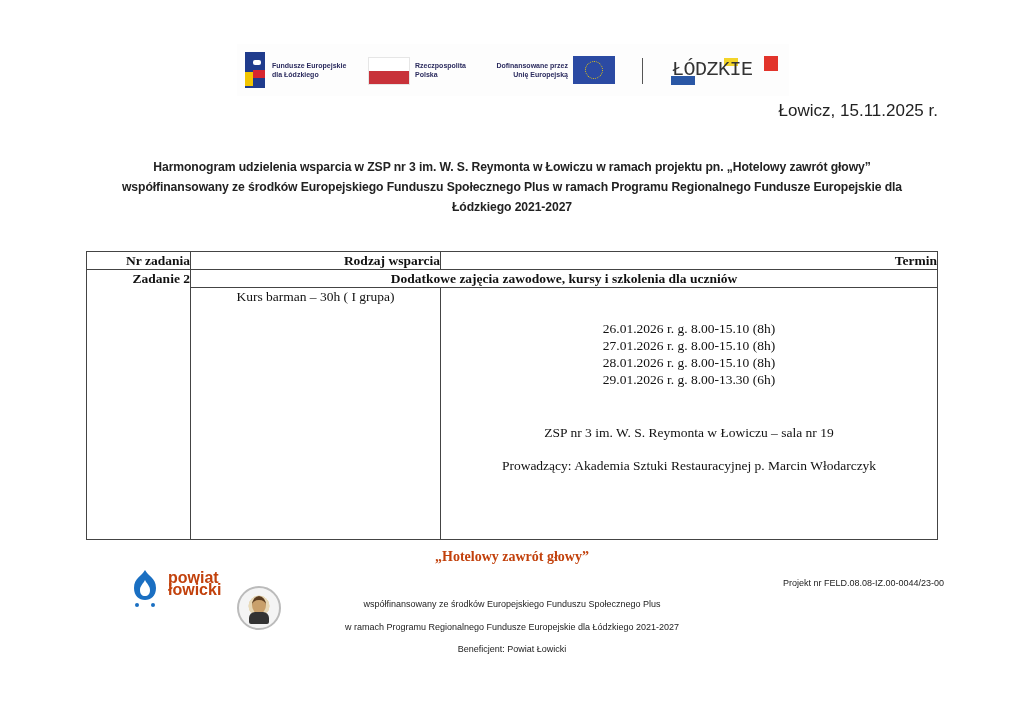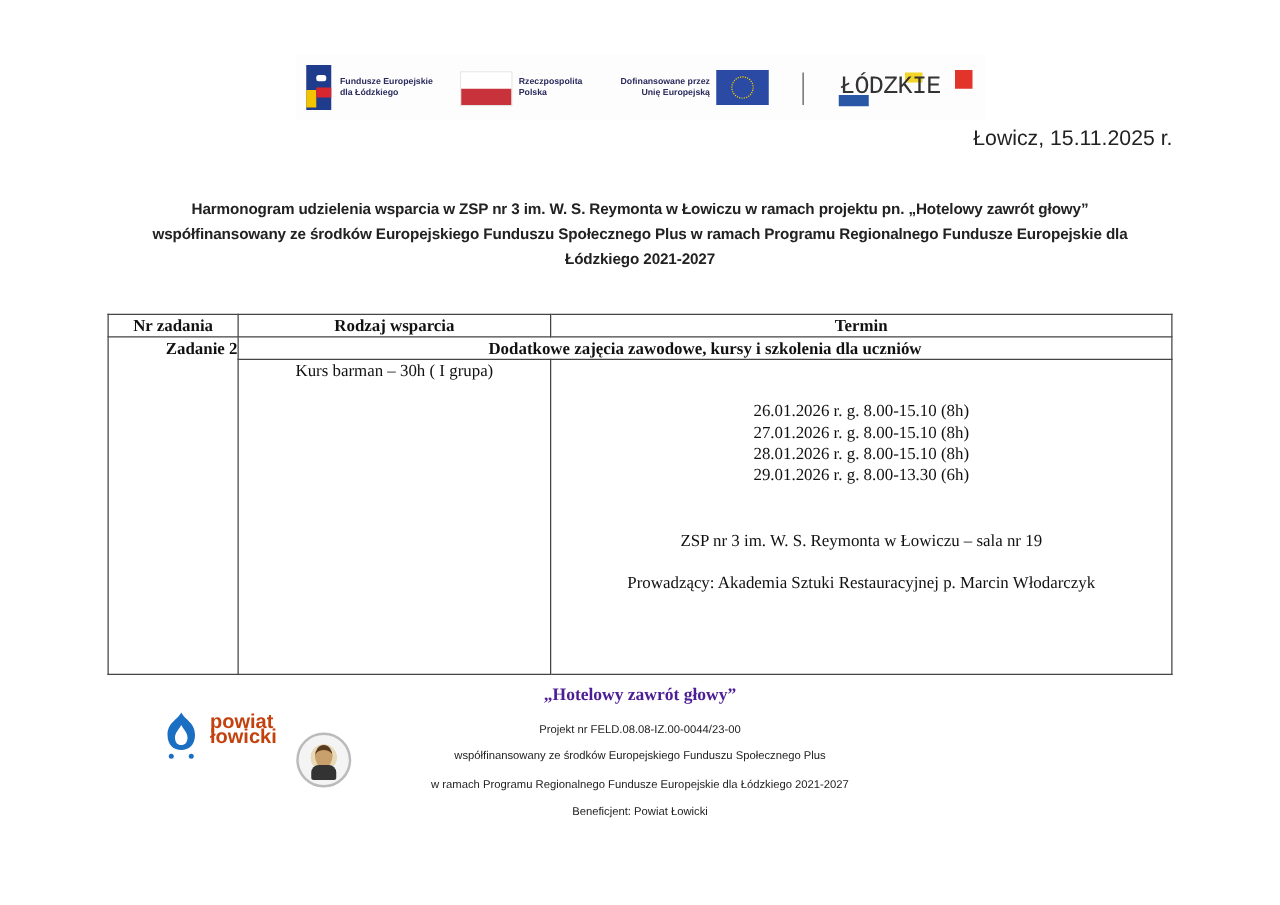--- a/index.html
+++ b/index.html
@@ -24,35 +24,35 @@
     .lodzkie-yellow { left: 724px; top: 58px; width: 14px; height: 8px; background:#f3d429; }
     .lodzkie-red { left: 764px; top: 56px; width: 14px; height: 15px; background:#e2342b; }
 
     .date { right: 86px; top: 101px; font-family: "Liberation Sans", sans-serif; font-size: 17px; color:#222; }
 
     .title { left: 80px; top: 157px; width: 864px; text-align: center; font-family: "Liberation Sans", sans-serif; font-weight: bold; font-size: 12.2px; line-height: 20px; color:#222; letter-spacing: -0.1px; }
 
     
     table.sched { position:absolute; left: 86px; top: 251px; width: 852px; border-collapse: collapse; font-family: "Liberation Serif", serif; font-size: 13.5px; }
     table.sched td { border: 1px solid #444; padding: 0; vertical-align: top; }
-    .hdr td { height: 17px; font-weight: bold; text-align: center; line-height: 17px; }
+    .hdr td { height: 17px; font-weight: bold; text-align: right; line-height: 17px; }
     .zad td { height: 17px; font-weight: bold; line-height: 17px; }
     .zad .c1 { text-align: right; }
     .zad .merged { text-align: center; }
     .body-row td { height: 251px; }
     .c1 { width: 103px; }
     .c2 { width: 249px; }
     .kurs { text-align: center; line-height: 18px; }
     .termin-cell { text-align: center; line-height: 17px; margin-left: 23px; }
     .dates { margin-top: 32px; }
     .loc { margin-top: 36px; }
     .prow { margin-top: 16px; }
 
     
-    .f-title { left: 80px; top: 549px; width: 864px; text-align:center; font-family: "Liberation Serif", serif; font-weight: bold; font-size: 14px; color:#4c1d95; }
+    .f-title { left: 80px; top: 549px; width: 864px; text-align:center; font-family: "Liberation Serif", serif; font-weight: bold; font-size: 14px; color:#c2410c; }
     .f-line { left: 80px; width: 864px; text-align:center; font-family: "Liberation Sans", sans-serif; font-size: 9px; color:#222; }
     .powiat-icon { left: 130px; top: 568px; width: 30px; height: 40px; }
     .powiat-text { left: 168px; top: 572px; font-family: "Liberation Sans", sans-serif; font-weight: bold; font-size: 16px; line-height: 12px; color: #c2410c; }
     .medal { left: 237px; top: 586px; width: 44px; height: 44px; border-radius: 50%; border: 2px solid #bbb; background: radial-gradient(circle at 50% 45%, #e8d9b8 0 35%, #f4f4f4 36% 100%); box-sizing: border-box; }
     .medal .face { position:absolute; left: 13px; top: 8px; width: 14px; height: 14px; border-radius: 50%; background:#c9a06b; border-top: 4px solid #5a3b1f; }
     .medal .coat { position:absolute; left: 10px; top: 24px; width: 20px; height: 12px; background:#333; border-radius: 6px 6px 2px 2px; }
   </style>
 </head>
 <body>
 
@@ -130,16 +130,16 @@
 <div class="abs powiat-text">
   <div>powiat</div>
   <div>łowicki</div>
 </div>
 <div class="abs medal">
     <div class="face"></div>
     <div class="coat"></div>
   </div>
 
 <div class="abs f-title">„Hotelowy zawrót głowy”</div>
-<div class="abs f-line" style="top:578px;">Projekt nr FELD.08.08-IZ.00-0044/23-00</div>
+<div class="abs f-line" style="top:578px;text-align:right;">Projekt nr FELD.08.08-IZ.00-0044/23-00</div>
 <div class="abs f-line" style="top:599px;">współfinansowany ze środków Europejskiego Funduszu Społecznego Plus</div>
 <div class="abs f-line" style="top:622px;">w ramach Programu Regionalnego Fundusze Europejskie dla Łódzkiego 2021-2027</div>
 <div class="abs f-line" style="top:644px;">Beneficjent: Powiat Łowicki</div>
 
 </body></html>

